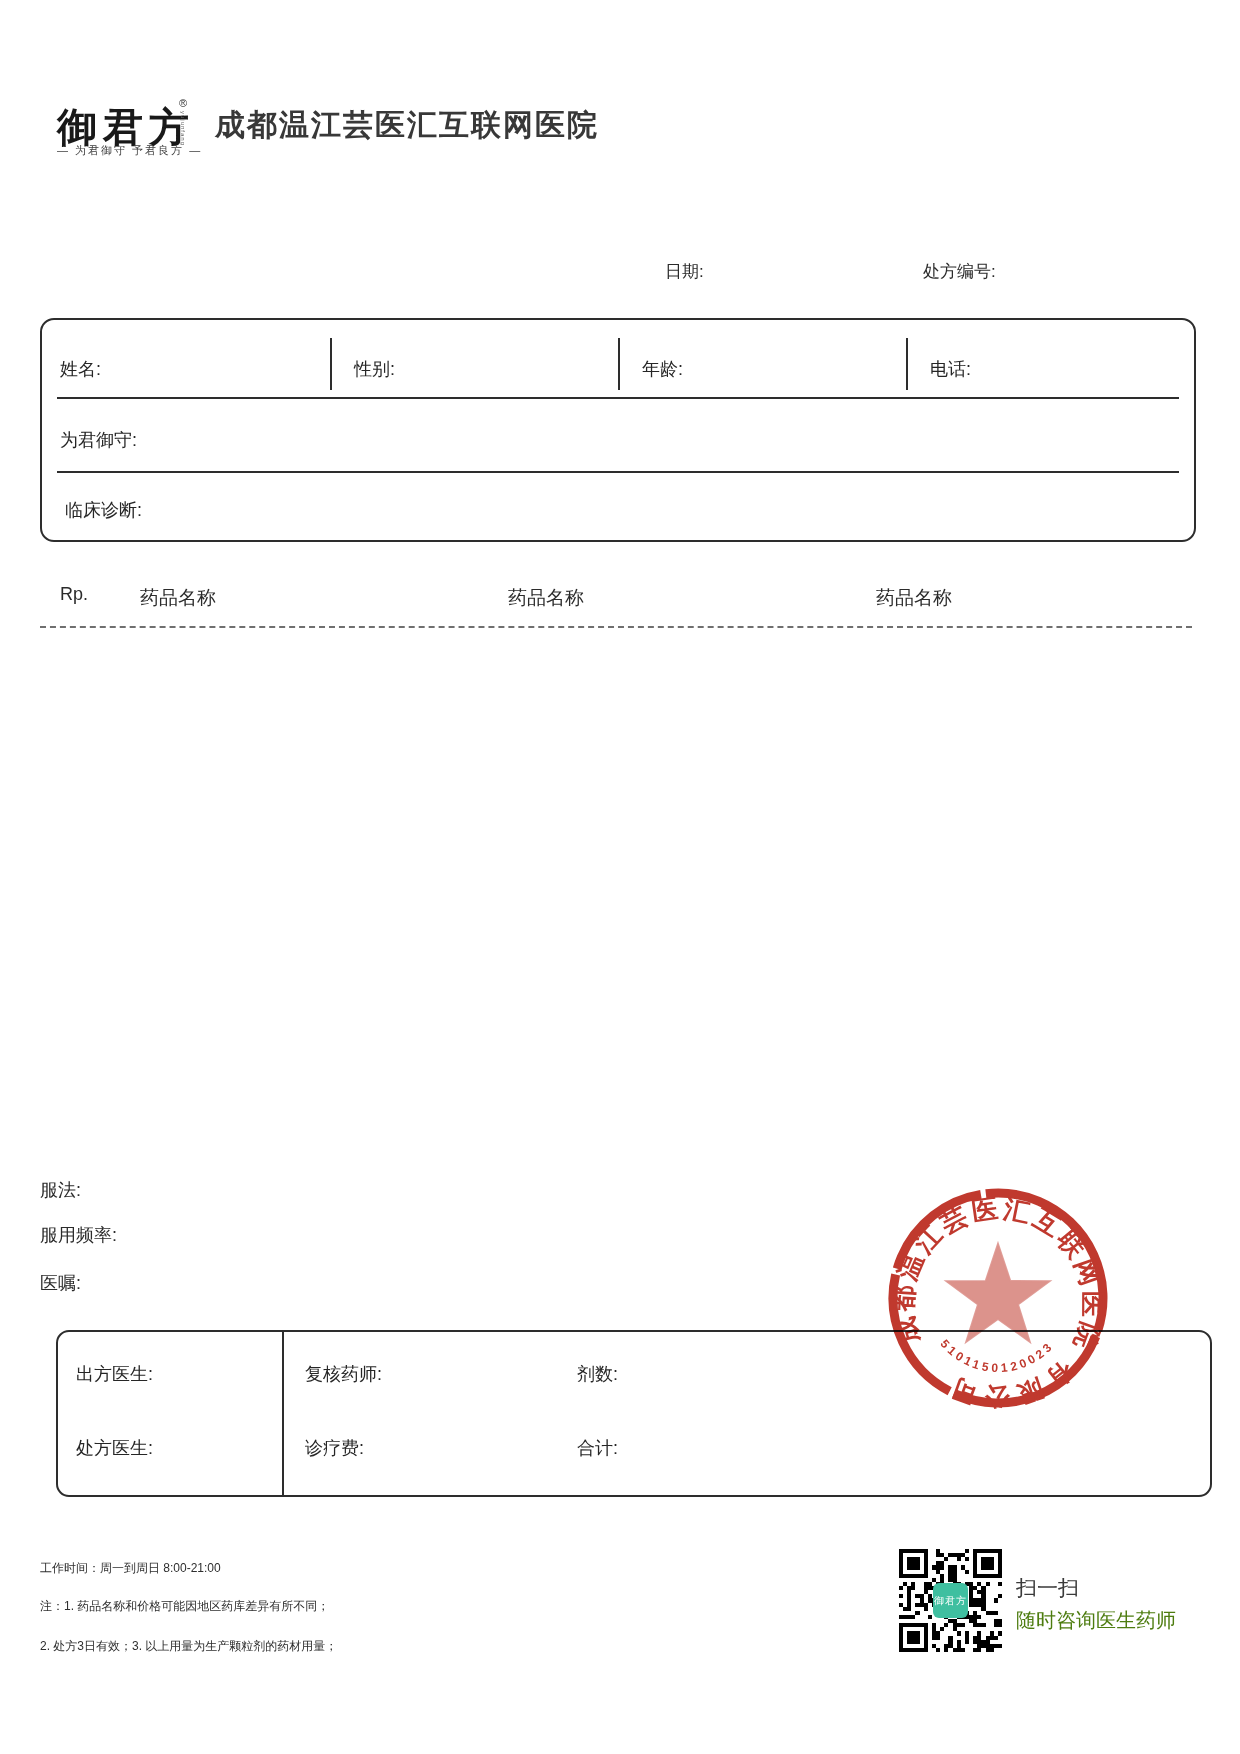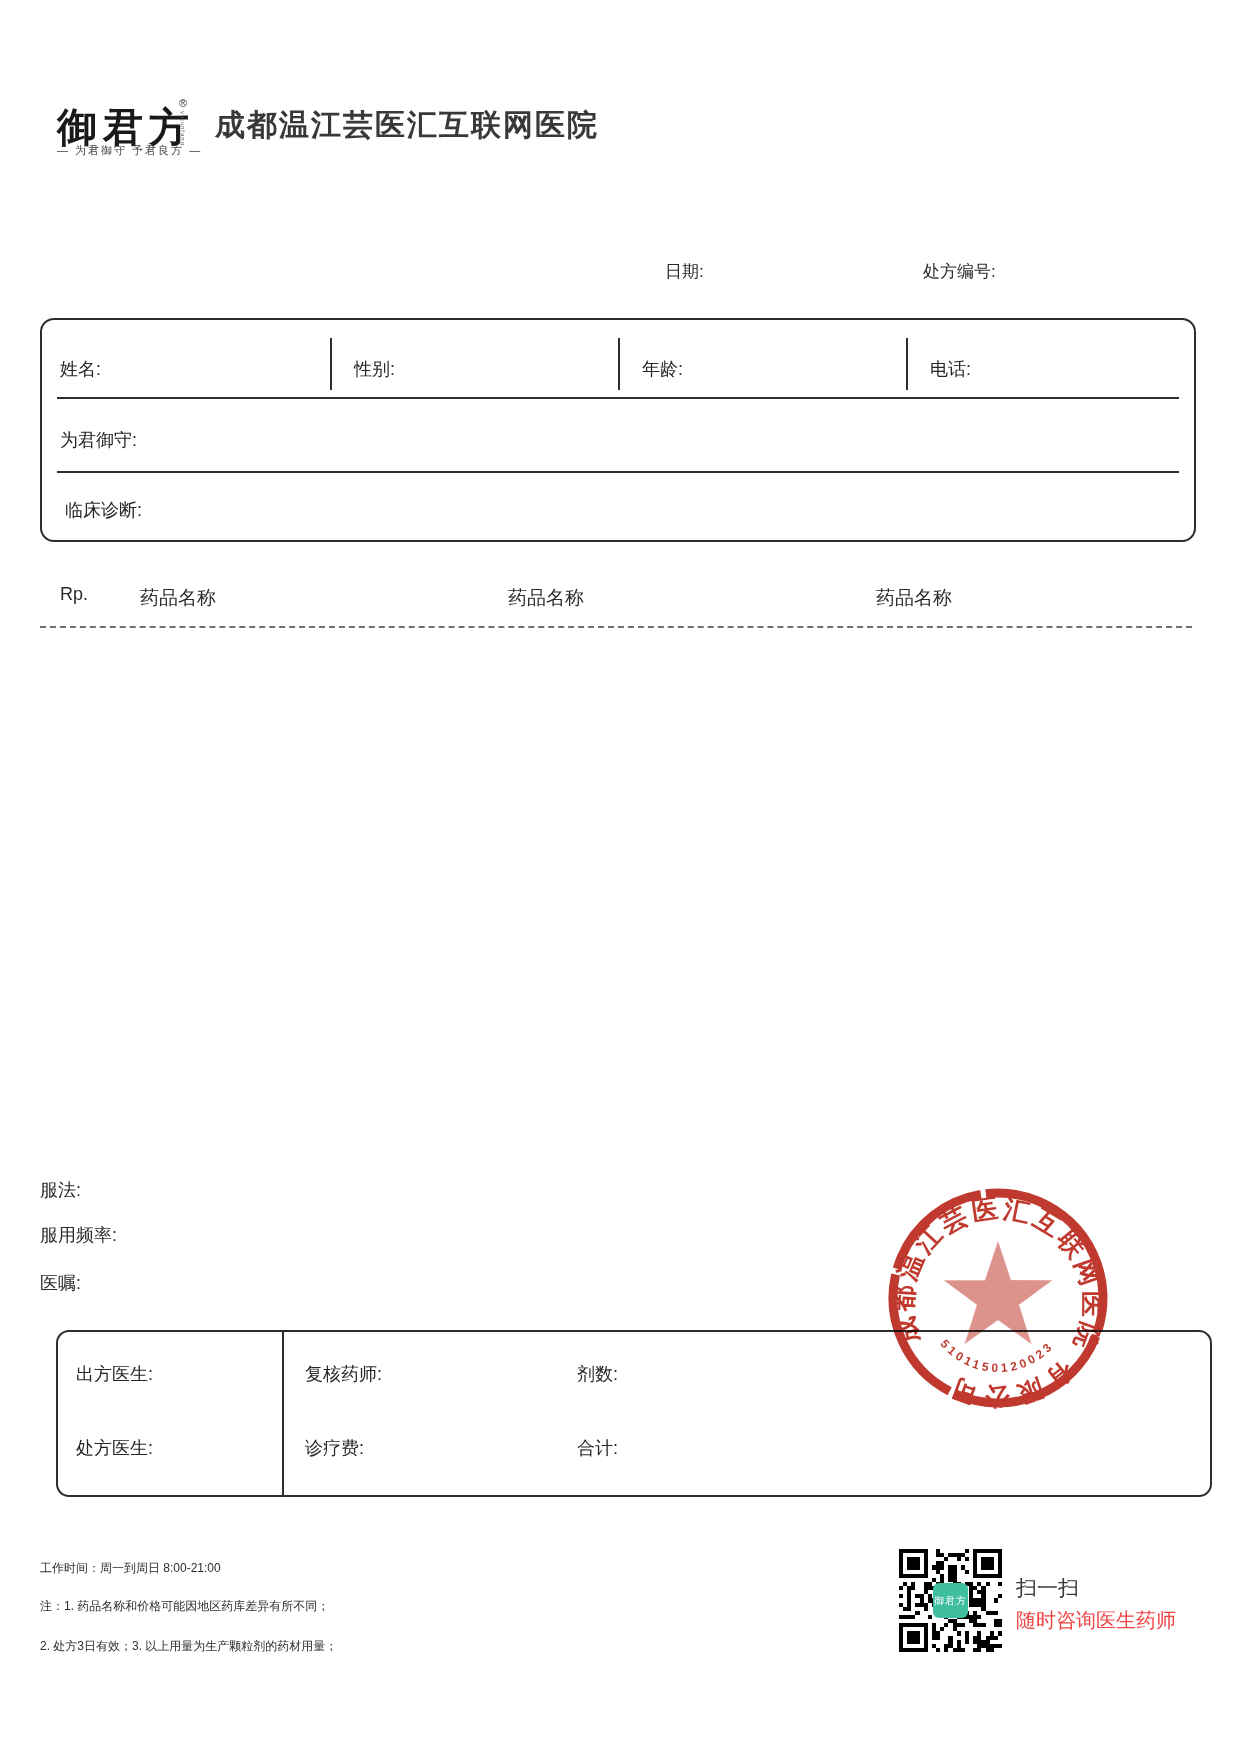--- a/index.html
+++ b/index.html
@@ -42,21 +42,21 @@
   
   .stamp{left:880px; top:1180px; width:236px; height:236px;
          mix-blend-mode:multiply; opacity:.93; color:#bb2a1e;}
   
   .foot{left:40px; font-size:12px; color:#2e2e2e;}
   .qr{left:899px; top:1549px; width:103px; height:103px;}
   .qr-logo{position:absolute; left:34px; top:34px; width:35px; height:35px; border-radius:6px;
            background:#3fbfa0; color:#fff; display:flex; flex-direction:column;
            align-items:center; justify-content:center; font-size:10px; letter-spacing:1px;}
   .cap1{left:1016px; top:1574px; font-size:21px; color:#3a3a3a;}
-  .cap2{left:1016px; top:1607px; font-size:20px; color:#ef4444;}
+  .cap2{left:1016px; top:1607px; font-size:20px; color:#4d7c0f;}
 </style>
 </head>
 <body>
 
 <div class="page">
 
   <div class="abs logo-text">御君方</div>
   <div class="abs logo-side">
     <span class="logo-reg">®</span>
     <span class="logo-vert">yujunfang</span>

